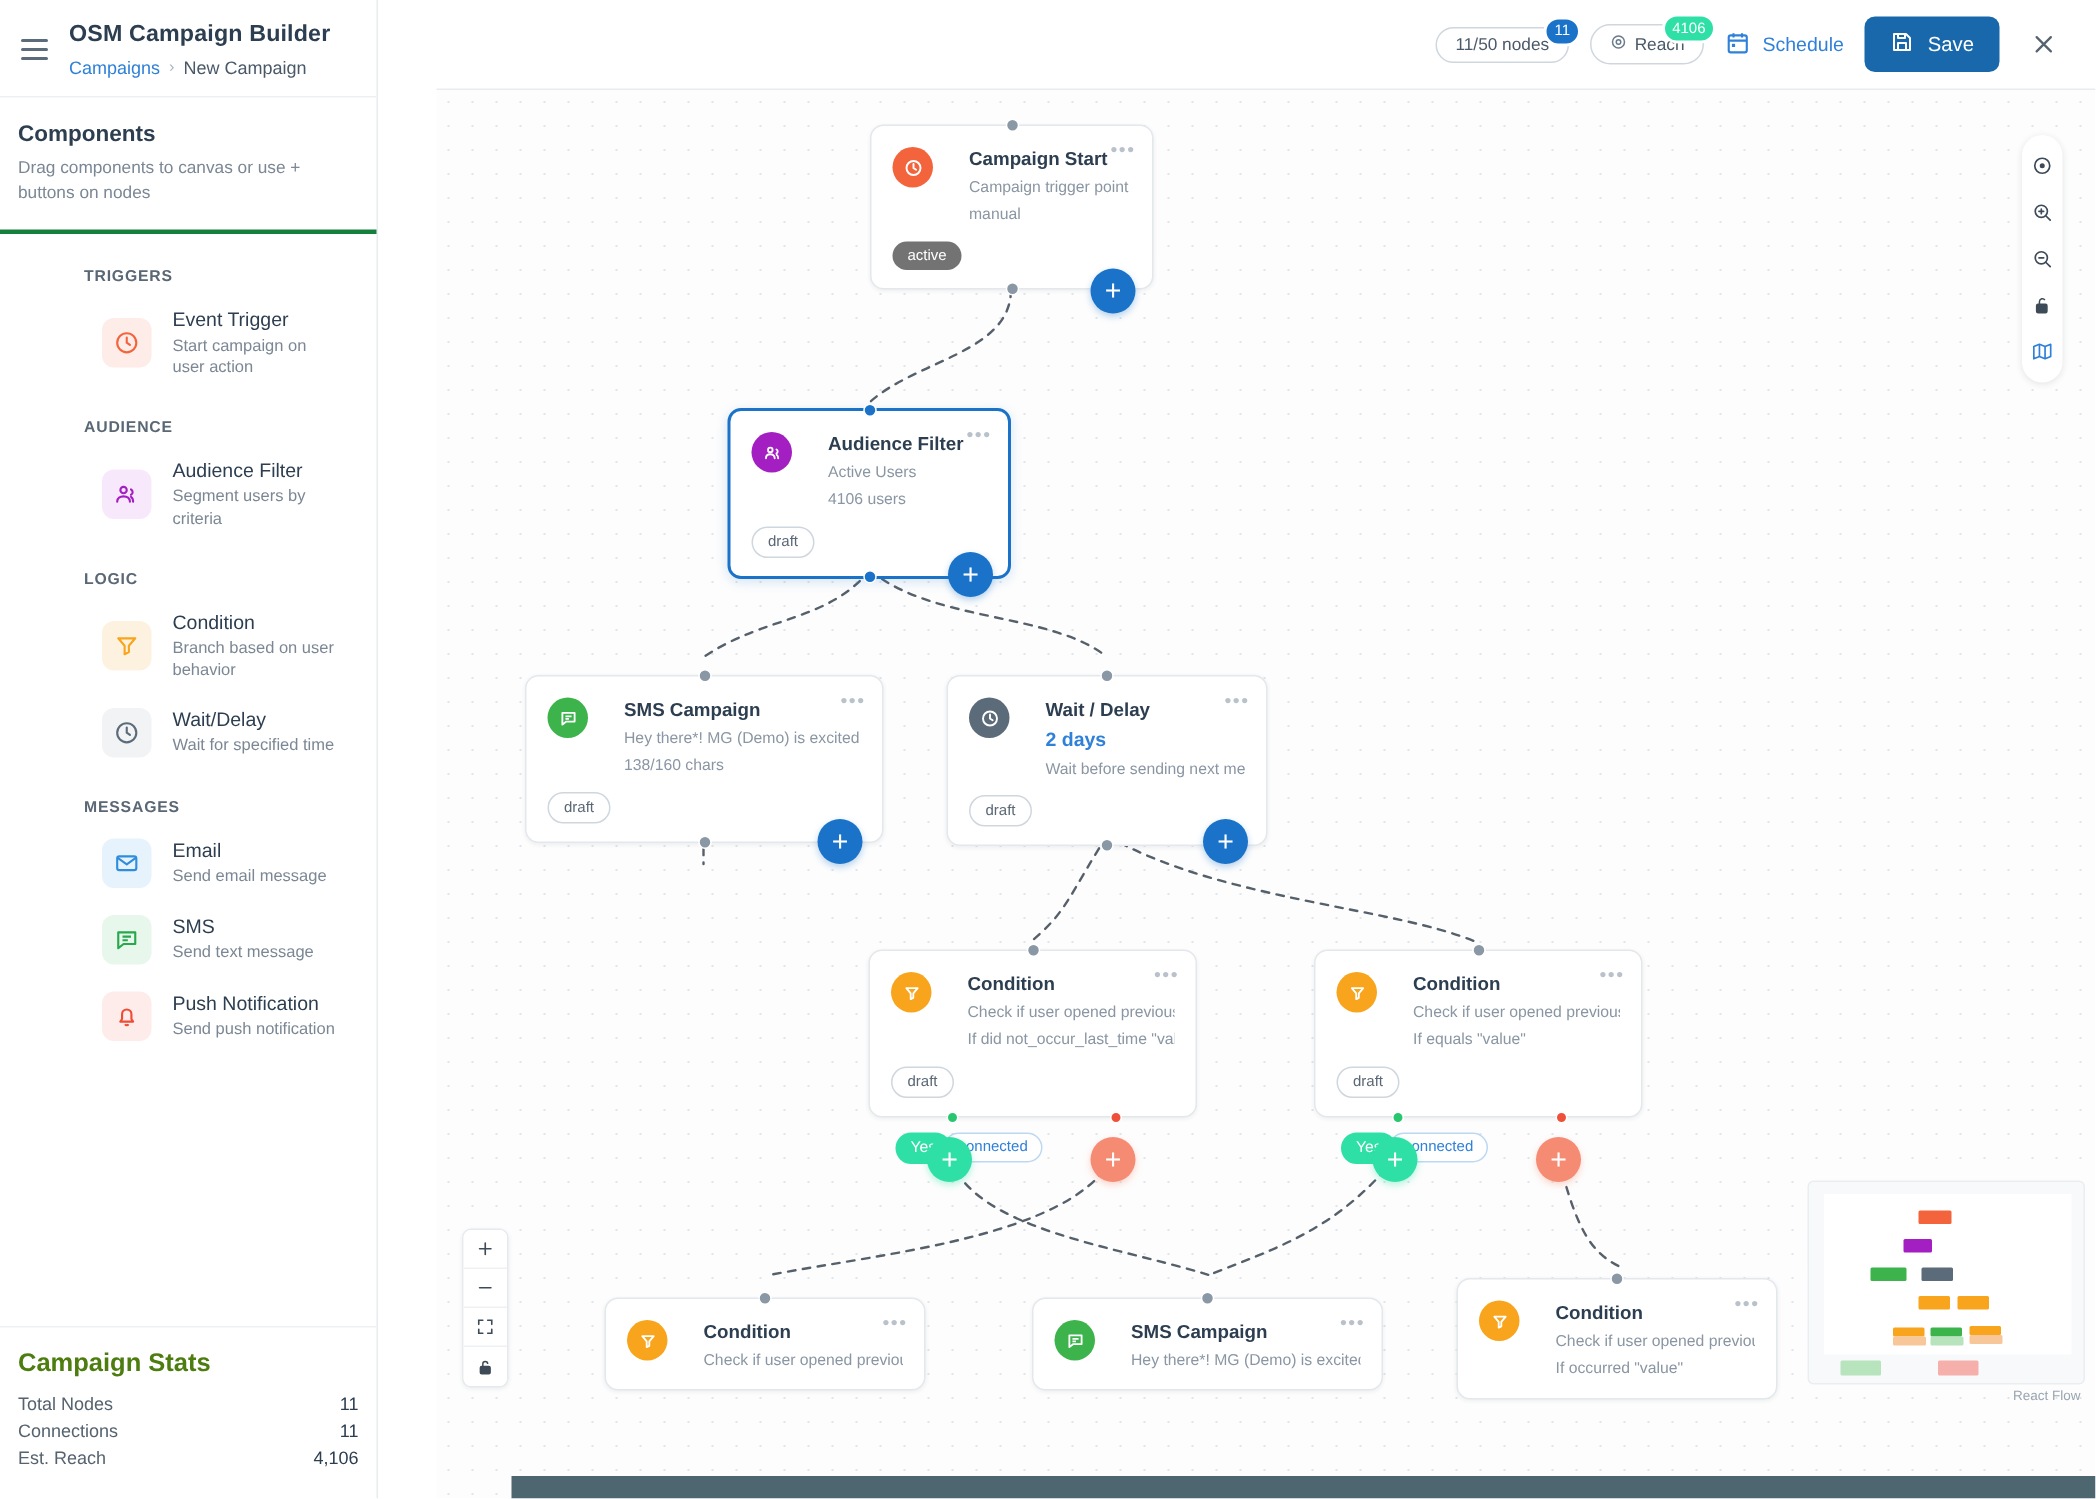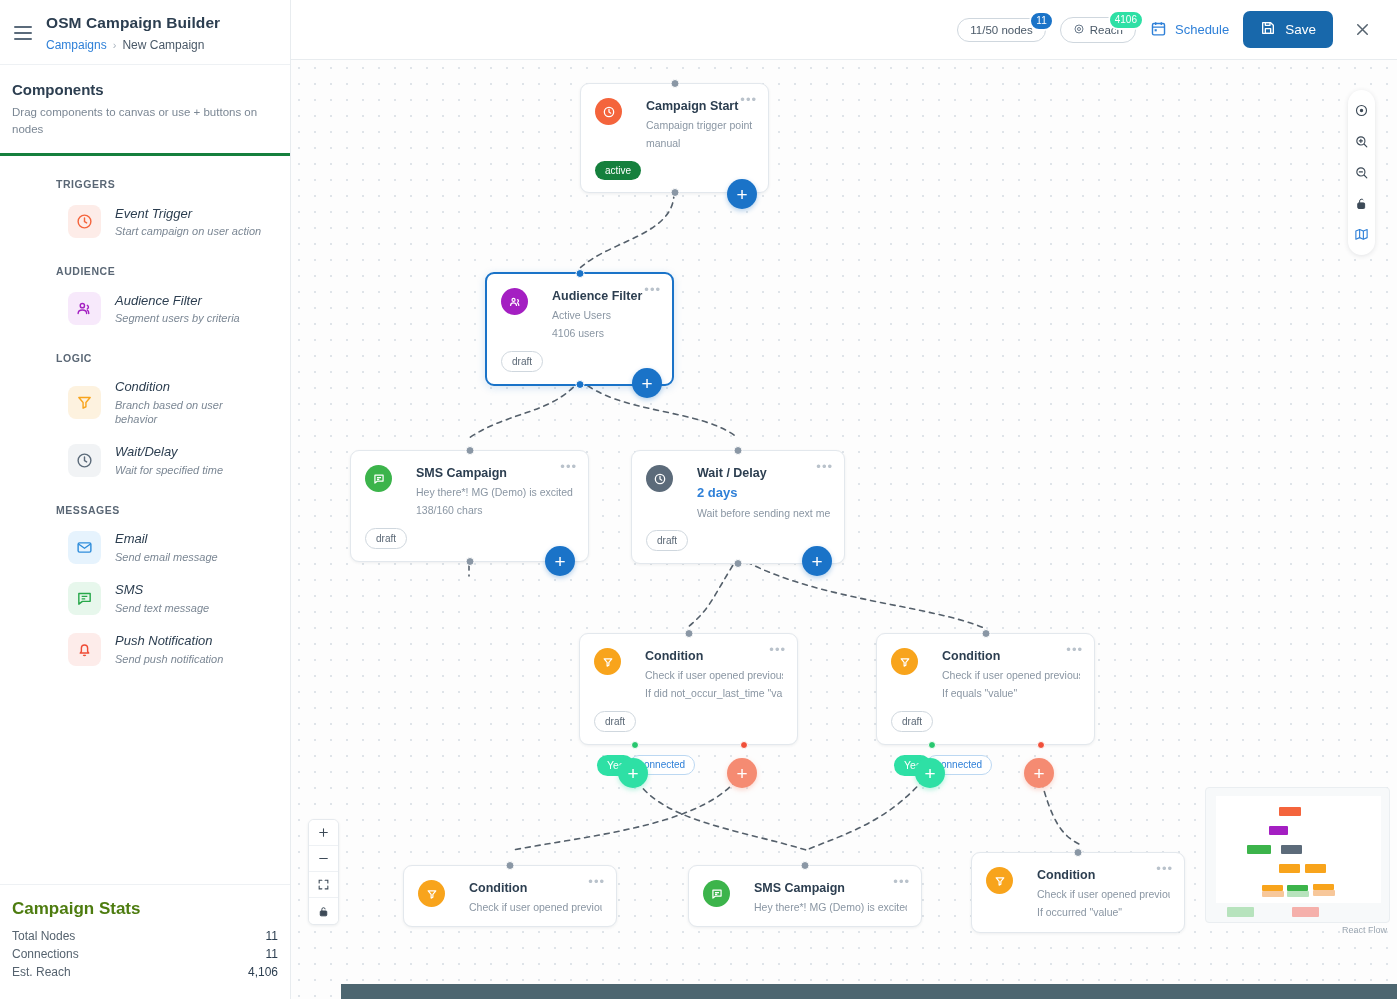--- a/index.html
+++ b/index.html
@@ -6,21 +6,21 @@
   html, body {
     width: 1397px; height: 999px;
     font-family: "Liberation Sans", sans-serif;
     background: #ffffff;
     overflow: hidden;
   }
   #app { position: relative; width: 1397px; height: 999px; }
 
   
   #sidebar {
-    position: absolute; left: 0; top: 0; width: 291px; height: 999px;
+    position: absolute; left: 0; top: 0; width: 252px; height: 999px;
     background: #ffffff; border-right: 1px solid #e8ecef;
     display: flex; flex-direction: column;
   }
   .side-header {
     height: 65px; display: flex; align-items: flex-start; padding: 8px 0 0 0;
     border-bottom: 1px solid #eef1f4; flex-shrink: 0;
   }
   .hamburger {
     width: 46px; display: flex; flex-direction: column; justify-content: center;
     align-items: center; gap: 4px; padding-top: 18px; cursor: pointer;
@@ -36,21 +36,21 @@
   .components-head { padding: 16px 14px 16px 12px; border-bottom: 3px solid #15803d; }
   .components-title { font-size: 15px; font-weight: 700; color: #2c3e50; }
   .components-sub { margin-top: 6px; font-size: 11.5px; color: #7b8794; line-height: 1.45; max-width: 250px; }
 
   .side-scroll { flex: 1; overflow: hidden; padding-top: 4px; margin-left: 44px; }
   .group-label {
     font-size: 10.5px; font-weight: 700; color: #5a6775; letter-spacing: .55px;
     padding: 18px 12px 6px 12px;
   }
   .comp-item {
-    display: flex; align-items: center; gap: 14px; padding: 9px 24px; cursor: grab; font-style: italic;
+    display: flex; align-items: center; gap: 14px; padding: 9px 24px; cursor: grab;
   }
   .comp-icon {
     width: 33px; height: 33px; border-radius: 8px; flex-shrink: 0;
     display: flex; align-items: center; justify-content: center;
   }
   .comp-icon svg { width: 17px; height: 17px; }
   .comp-text { min-width: 0; }
   .comp-name { font-size: 13px; color: #2c3e50; font-weight: 400; line-height: 1.25; }
   .comp-desc { font-size: 11px; color: #7b8794; margin-top: 2px; line-height: 1.3; }
 
@@ -121,21 +121,21 @@
   .node-title { font-size: 12.5px; font-weight: 700; color: #2c3e50; line-height: 1.3; }
   .node-sub { font-size: 10.5px; color: #8a96a3; margin-top: 4px; line-height: 1.35;
               white-space: nowrap; overflow: hidden; }
   .node-sub2 { font-size: 10.5px; color: #8a96a3; margin-top: 4px; line-height: 1.35;
                white-space: nowrap; overflow: hidden; }
   .node-sub2.accent { color: #2f80d8; font-size: 13px; font-weight: 700; margin-top: 3px; }
   .node-pill {
     display: inline-block; margin-top: 10px; padding: 3px 10px; border-radius: 11px;
     font-size: 10px; line-height: 1.3;
   }
-  .pill-active { background: #15803d; color: #ffffff; }
+  .pill-active { background: #737373; color: #ffffff; }
   .pill-draft { background: #fff; color: #5a6775; border: 1px solid #cfd7de; }
   .node-dots {
     position: absolute; top: 9px; right: 11px; color: #b9c2cb; font-size: 13px;
     letter-spacing: 1px; cursor: pointer; line-height: 1;
   }
   .handle {
     position: absolute; width: 9px; height: 9px; border-radius: 50%;
     background: #8a97a5; border: 1.5px solid #fff; left: 50%; transform: translateX(-50%);
   }
   .handle.sel { background: #1a73c8; }

